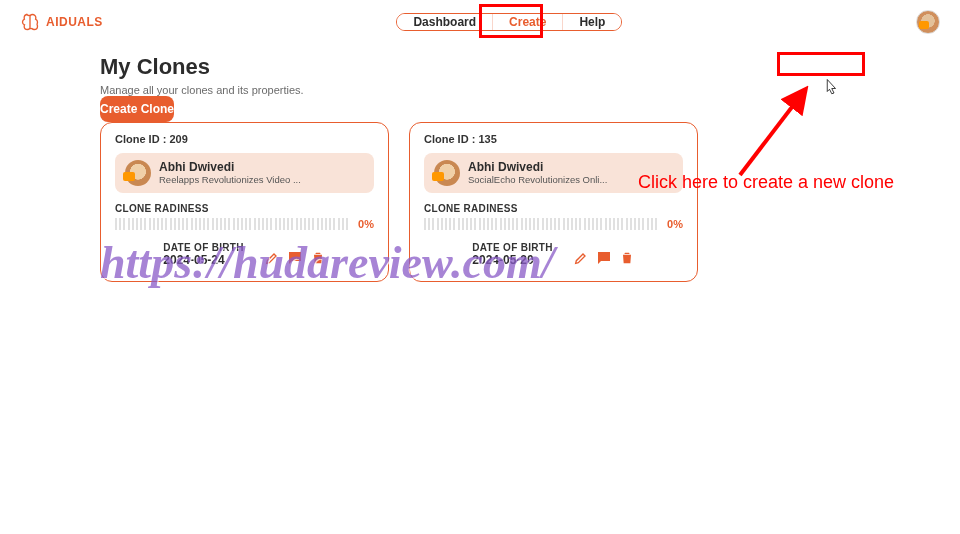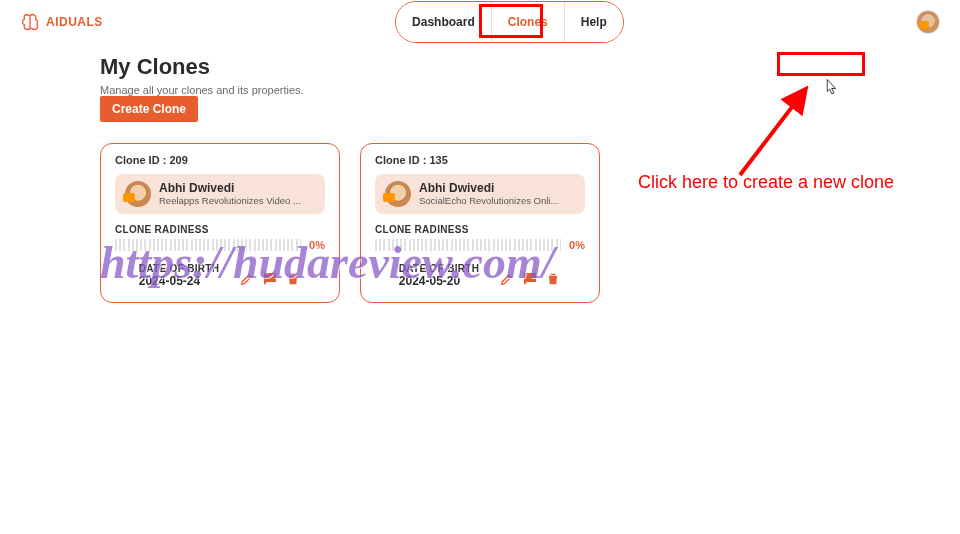--- a/index.html
+++ b/index.html
@@ -39,21 +39,21 @@
     font-size: 12px;
     line-height: 1;
   }
   .brand svg { width: 20px; height: 20px; }
   .brand-text { display: flex; flex-direction: row; letter-spacing: 0.5px; }
   .nav-pill {
     display: inline-flex;
     border: 1px solid var(--orange);
     border-radius: 999px;
     overflow: hidden;
-    height: 42px;
+    height: 18px;
     align-items: stretch;
   }
   .nav-item {
     display: flex;
     align-items: center;
     padding: 0 16px;
     font-size: 12px;
     font-weight: 600;
     color: var(--text);
     background: #fff;
@@ -95,41 +95,40 @@
     margin: 2px 0 4px 0;
   }
   .page-sub {
     font-size: 11px;
     color: var(--muted);
   }
   .create-btn {
     background: var(--orange);
     color: #fff;
     border: none;
-    border-radius: 2px;
-    padding: 6px 12px;
+    border-radius: 8px;
+    padding: 6px 0;
     font-size: 12px;
     font-weight: 600;
     cursor: pointer;
     display: inline-flex;
     align-items: center;
     gap: 4px;
     margin-top: 0px;
   }
   .cards {
     display: flex;
     gap: 20px;
   }
   .card {
-    width: 240px;
+    width: 289px;
     border: 1.5px solid var(--orange);
     border-radius: 12px;
     padding: 10px 14px 14px 14px;
     background: #fff;
-    margin-top: 21px;
   }
   .card-id {
     font-size: 11px;
     font-weight: 600;
     color: #333;
     margin-bottom: 8px;
   }
   .card-id span.val { font-weight: 800; }
   .owner {
     background: var(--orange-light);
@@ -267,21 +266,21 @@
       <path d="M12 4v16"></path>
     </svg>
     <div class="brand-text">
       <span>AI</span>
       <span>DUALS</span>
     </div>
   </div>
 
   <div class="nav-pill">
     <a class="nav-item" href="#">Dashboard</a>
-    <a class="nav-item active" href="#">Clones</a>
+    <a class="nav-item active" href="#">Create</a>
     <a class="nav-item" href="#">Help</a>
   </div>
 
   <div class="avatar"></div>
 </div>
 
 <div class="page">
   <div class="title-row">
     <div>
       <div class="page-title">My Clones</div>

